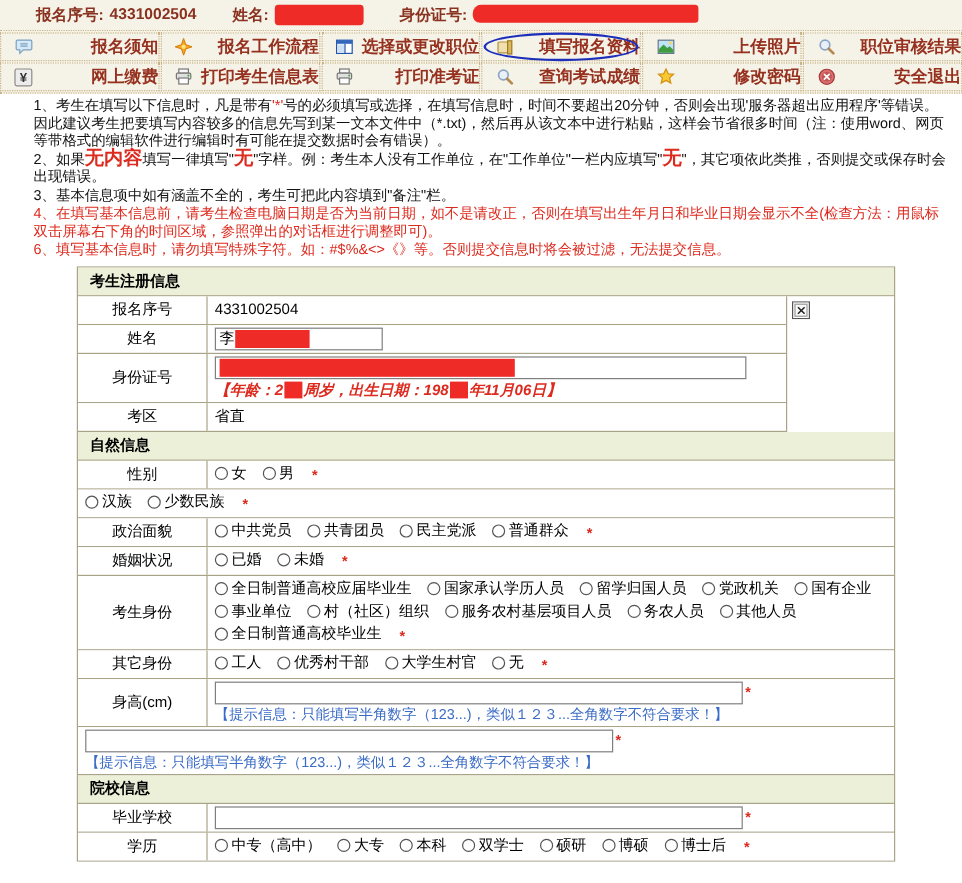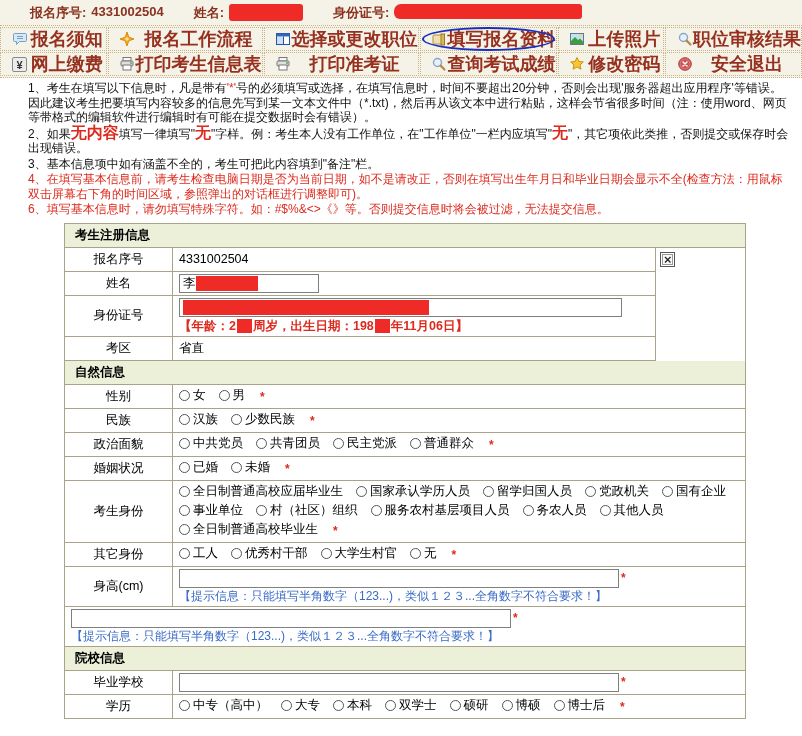--- a/index.html
+++ b/index.html
@@ -22,21 +22,21 @@
   .sb-label{margin-right:5px;}
   .sb-value{color:#8a3220;}
   .redact-name{display:inline-block;width:74px;height:17px;background:var(--redact);border-radius:3px;}
   .redact-id{display:inline-block;width:188px;height:15px;background:var(--redact);border-radius:7px 3px 3px 6px;}
   
   #toolbar{background:var(--beige);display:grid;grid-template-columns:repeat(6,1fr);
     grid-auto-rows:24px;gap:1px;padding:1px 0;border-bottom:1px dotted var(--dot);}
   .tb-btn{position:relative;display:flex;align-items:center;justify-content:flex-start;
     background:var(--beige);border:1px dotted var(--dot);cursor:pointer;padding-left:10px;}
   .tb-icon{width:17px;height:16px;display:inline-flex;align-items:center;justify-content:center;flex-shrink:0;}
-  .tb-label{flex:1;text-align:center;font-size:18px;font-weight:bold;color:var(--btn-text);white-space:nowrap;}
+  .tb-label{flex:1;text-align:right;font-size:14px;font-weight:bold;color:var(--btn-text);white-space:nowrap;}
   .yen-box{display:inline-block;width:15px;height:15px;border:1px solid #8a8a8a;background:#ececec;
     color:#333;font-size:11px;line-height:14px;text-align:center;border-radius:2px;font-weight:bold;}
   .annot{position:absolute;left:1px;right:1px;top:-1px;bottom:-1px;border:2px solid #1c2fbb;
     border-radius:50%;pointer-events:none;}
   
   #instructions{padding:3px 10px 2px 28px;font-size:12px;line-height:14.5px;}
   .seg-black{color:#111;}
   .seg-red{color:var(--red);}
   .seg-redlarge{color:var(--red);font-size:16px;line-height:14px;font-weight:bold;}
   .instr-line{margin-bottom:1px;}
@@ -54,21 +54,21 @@
     font-size:12.5px;padding:3px 2px;}
   .cell-value{flex:1;min-width:0;padding:2px 6px;font-size:12.5px;display:flex;
     flex-direction:column;justify-content:center;}
   .value-line{display:flex;align-items:center;flex-wrap:wrap;}
   .fake-input{height:19px;border:1px solid #7f7f7f;background:#fff;position:relative;
     display:inline-flex;align-items:center;padding-left:3px;font-size:12.5px;overflow:hidden;}
   .redact-in{display:inline-block;background:var(--redact);height:15px;}
   .req{color:var(--red);font-weight:bold;margin-left:2px;font-size:12px;}
   .hint{color:var(--blue);font-size:12px;line-height:15px;margin-top:1px;white-space:nowrap;overflow:hidden;}
   .subtext{color:var(--red);font-size:12.5px;font-weight:bold;line-height:16px;margin-top:1px;
-    display:flex;align-items:center;}
+    display:flex;align-items:center;font-style:italic;}
   .redact-inline{display:inline-block;width:15px;height:14px;background:var(--redact);margin:0 1px;}
   .radio-opt{display:inline-flex;align-items:center;margin-right:13px;cursor:pointer;white-space:nowrap;
     line-height:17px;}
   .radio-circle{width:11px;height:11px;border:1px solid #555;border-radius:50%;background:#fff;
     display:inline-block;margin-right:3px;flex-shrink:0;}
   .radios-wrap{display:inline;line-height:17px;}
   .photo-cell{width:90px;flex-shrink:0;border-left:1px solid var(--border);background:#fff;padding:4px;}
 </style>
 </head>
 <body>
@@ -282,21 +282,20 @@
                     <span class="radio-circle"></span>
                     <span>女</span>
                   </span><span class="radio-opt">
                     <span class="radio-circle"></span>
                     <span>男</span>
                   </span><span class="req">*</span></span>
               </div>
             </div>
           </div>
           <div class="form-row">
-            <div class="cell-label">民族</div>
             <div class="cell-value">
               <div class="value-line">
                 <span class="radios-wrap"><span class="radio-opt">
                     <span class="radio-circle"></span>
                     <span>汉族</span>
                   </span><span class="radio-opt">
                     <span class="radio-circle"></span>
                     <span>少数民族</span>
                   </span><span class="req">*</span></span>
               </div>

